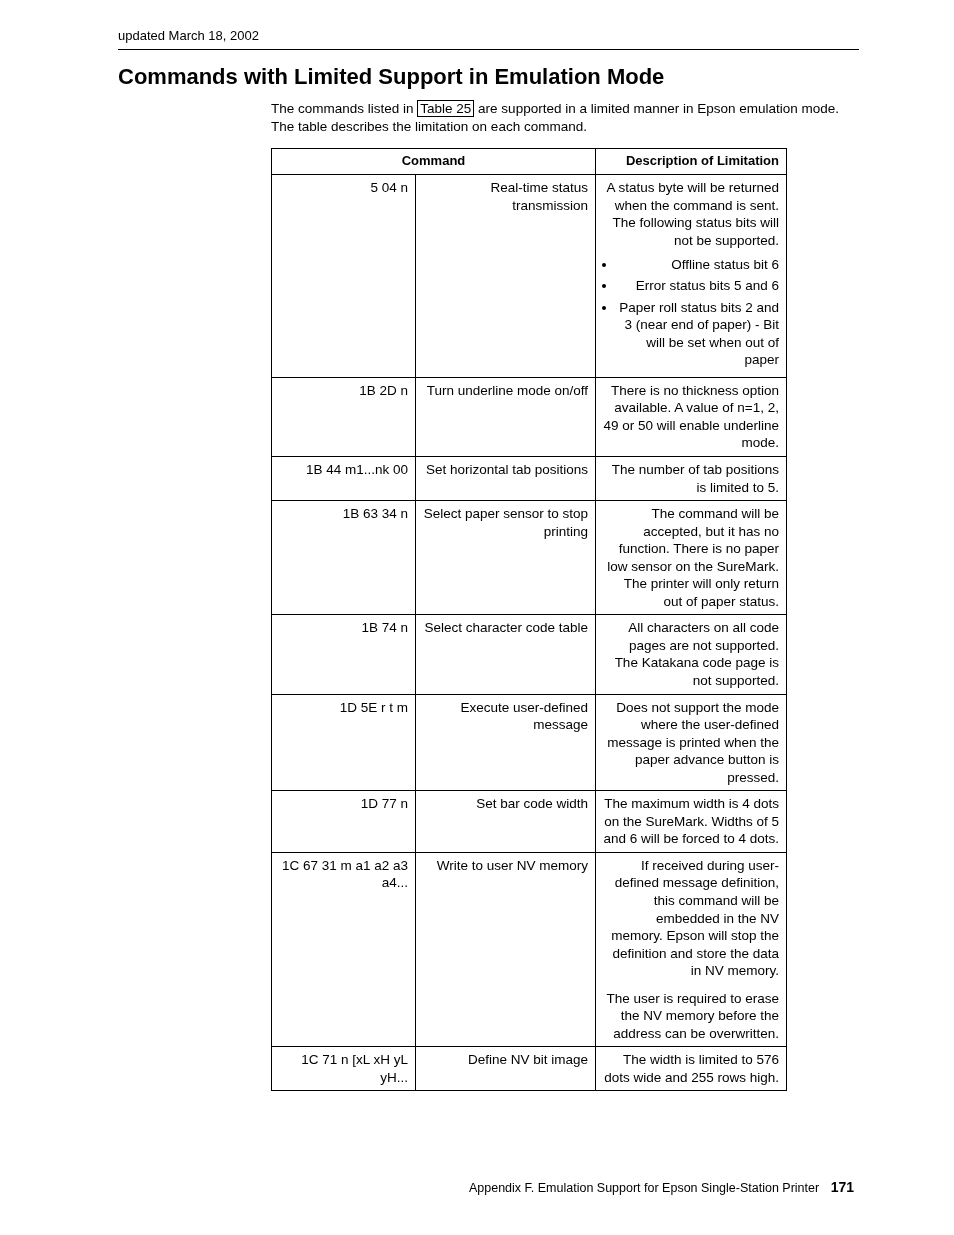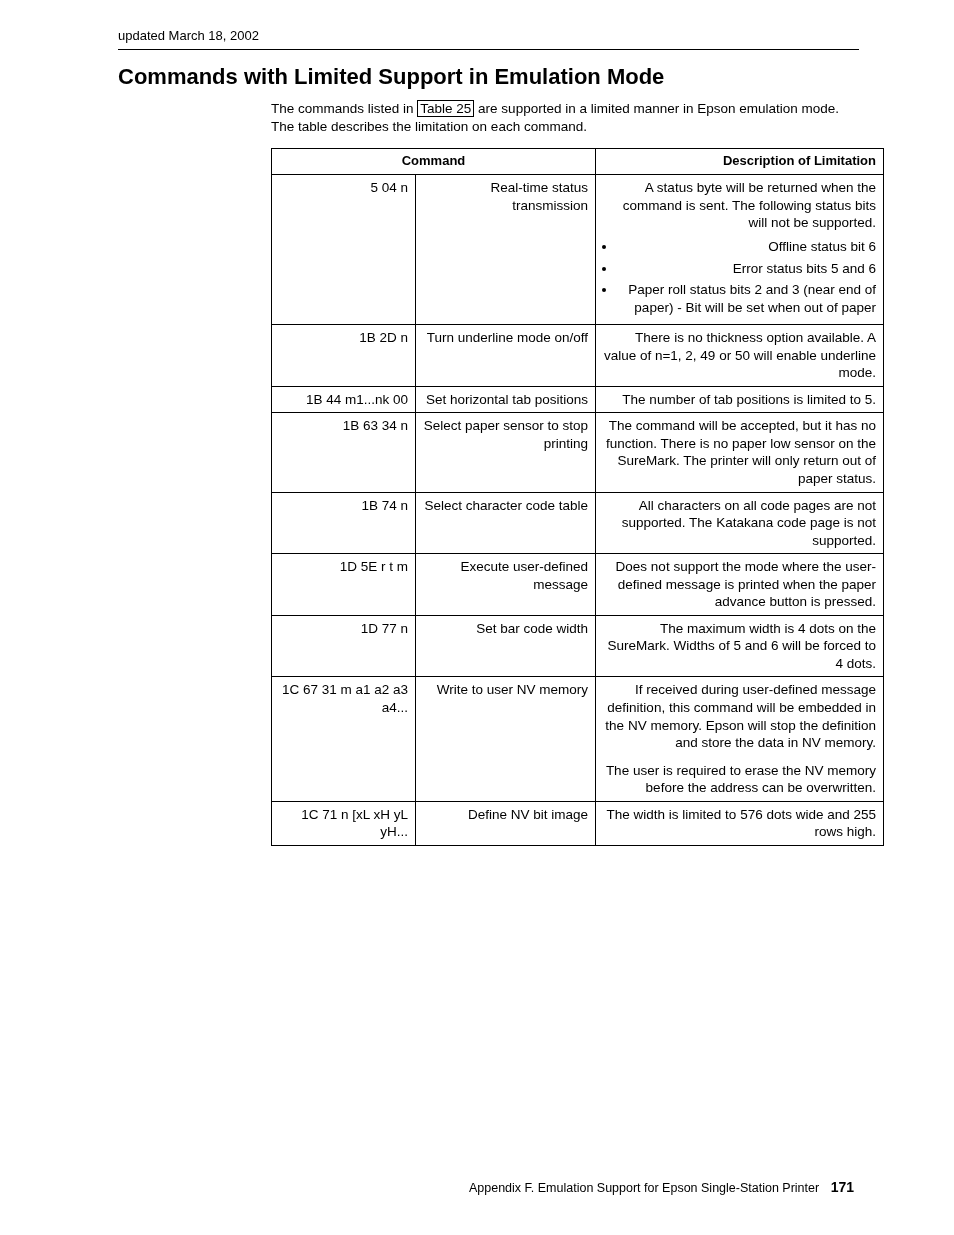--- a/index.html
+++ b/index.html
@@ -40,21 +40,21 @@
     padding: 0 2px;
   }
   .table-caption {
     font-style: italic;
     font-size: 13px;
     margin: 0 0 3px 12px;
     padding-left: 141px;
   }
   .cmd-table {
     border-collapse: collapse;
-    width: 613px;
+    width: 516px;
     margin-left: 153px;
     table-layout: fixed;
   }
   .cmd-table th, .cmd-table td {
     border: 1px solid #000;
     padding: 4px 7px;
     text-align: right;
     vertical-align: top;
     line-height: 1.3;
   }

